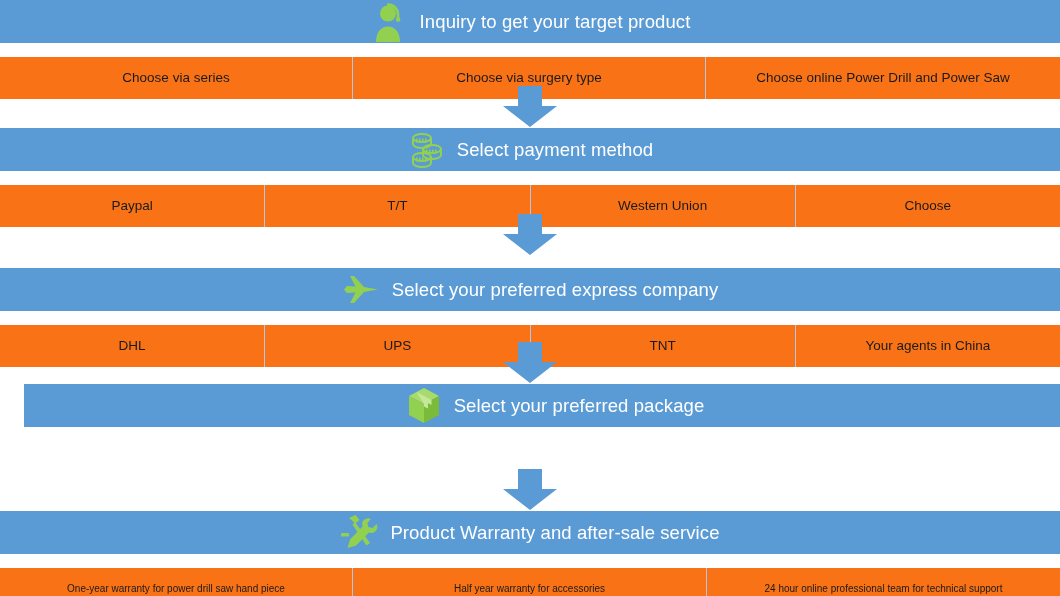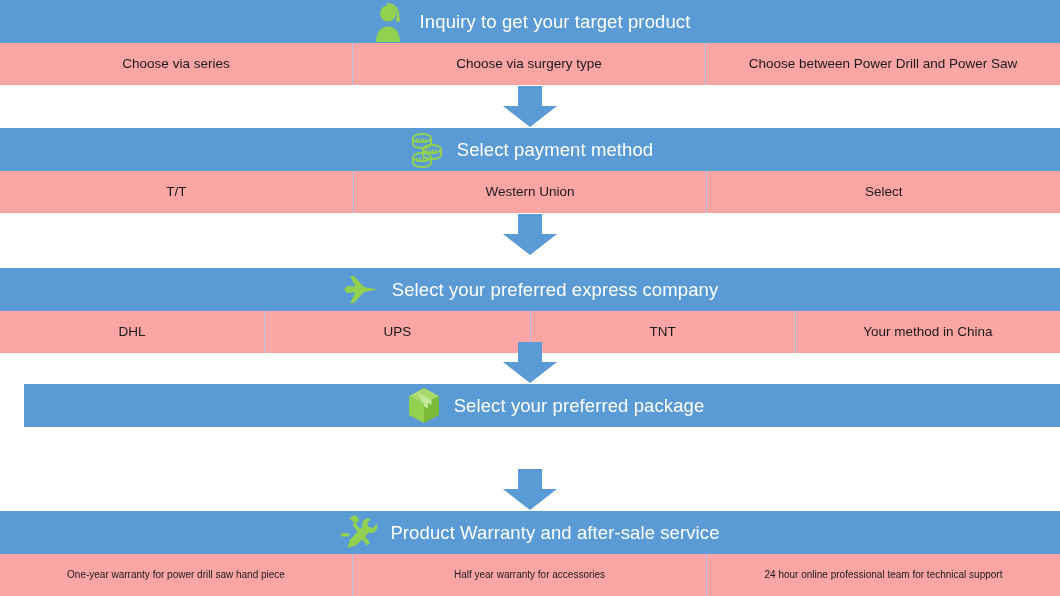--- a/index.html
+++ b/index.html
@@ -57,21 +57,22 @@
     flex: 0 0 auto;
     position: relative;
     overflow: visible;
   }
   .step-icon svg { display: block; overflow: visible; }
 
   
   .options {
     display: flex;
     height: 42px;
-    background: #fca5a5;
+    background: #f97316;
+    margin-top: 14px;
   }
   .option {
     flex: 1 1 0;
     display: flex;
     align-items: center;
     justify-content: center;
     text-align: center;
     color: #1a1a1a;
     font-size: 13.5px;
     line-height: 1.22;
@@ -121,21 +122,21 @@
             <path d="M18 3.5 A10 10 0 0 1 28 13.5 L28 17.5" stroke="#92D050" stroke-width="2.6" fill="none" stroke-linecap="round"></path>
             <rect x="26" y="16.5" width="4.2" height="4.2" rx="1.4" fill="#92D050"></rect>
           </svg>
         </span>
         <span class="step-title">Inquiry to get your target product</span>
       </div>
     </div>
     <div class="options">
       <div class="option" style="flex:0 0 353px">Choose via series</div>
       <div class="option" style="flex:0 0 353px">Choose via surgery type</div>
-      <div class="option">Choose  between Power Drill and Power Saw</div>
+      <div class="option">Choose  online Power Drill and Power Saw</div>
     </div>
   </div>
 
   <div class="arrow" id="arrow-0">
     <svg viewBox="0 0 62 42" width="62" height="42" aria-hidden="true">
       <path d="M19 0 L43 0 L43 20 L58 20 L31 41 L4 20 L19 20 Z" fill="#5B9BD5"></path>
     </svg>
   </div>
 
   <div class="step" id="step-1">
@@ -164,23 +165,24 @@
                 <rect x="12" y="28.5" width="1.6" height="4"></rect>
               <rect x="15" y="28.5" width="1.6" height="4"></rect>
                 <rect x="18" y="28.5" width="1.6" height="4"></rect>
             </g>
           </svg>
         </span>
         <span class="step-title">Select payment method</span>
       </div>
     </div>
     <div class="options">
+      <div class="option">Paypal</div>
       <div class="option">T/T</div>
       <div class="option">Western Union</div>
-      <div class="option">Select</div>
+      <div class="option">Choose</div>
     </div>
   </div>
 
   <div class="arrow" id="arrow-1">
     <svg viewBox="0 0 62 42" width="62" height="42" aria-hidden="true">
       <path d="M19 0 L43 0 L43 20 L58 20 L31 41 L4 20 L19 20 Z" fill="#5B9BD5"></path>
     </svg>
   </div>
 
   <div class="step" id="step-2">
@@ -193,21 +195,21 @@
             </g>
           </svg>
         </span>
         <span class="step-title">Select your preferred express company</span>
       </div>
     </div>
     <div class="options">
       <div class="option">DHL</div>
       <div class="option">UPS</div>
       <div class="option">TNT</div>
-      <div class="option">Your method in China</div>
+      <div class="option">Your agents in China</div>
     </div>
   </div>
 
   <div class="arrow" id="arrow-2">
     <svg viewBox="0 0 62 42" width="62" height="42" aria-hidden="true">
       <path d="M19 0 L43 0 L43 20 L58 20 L31 41 L4 20 L19 20 Z" fill="#5B9BD5"></path>
     </svg>
   </div>
 
   <div class="step" id="step-3">

